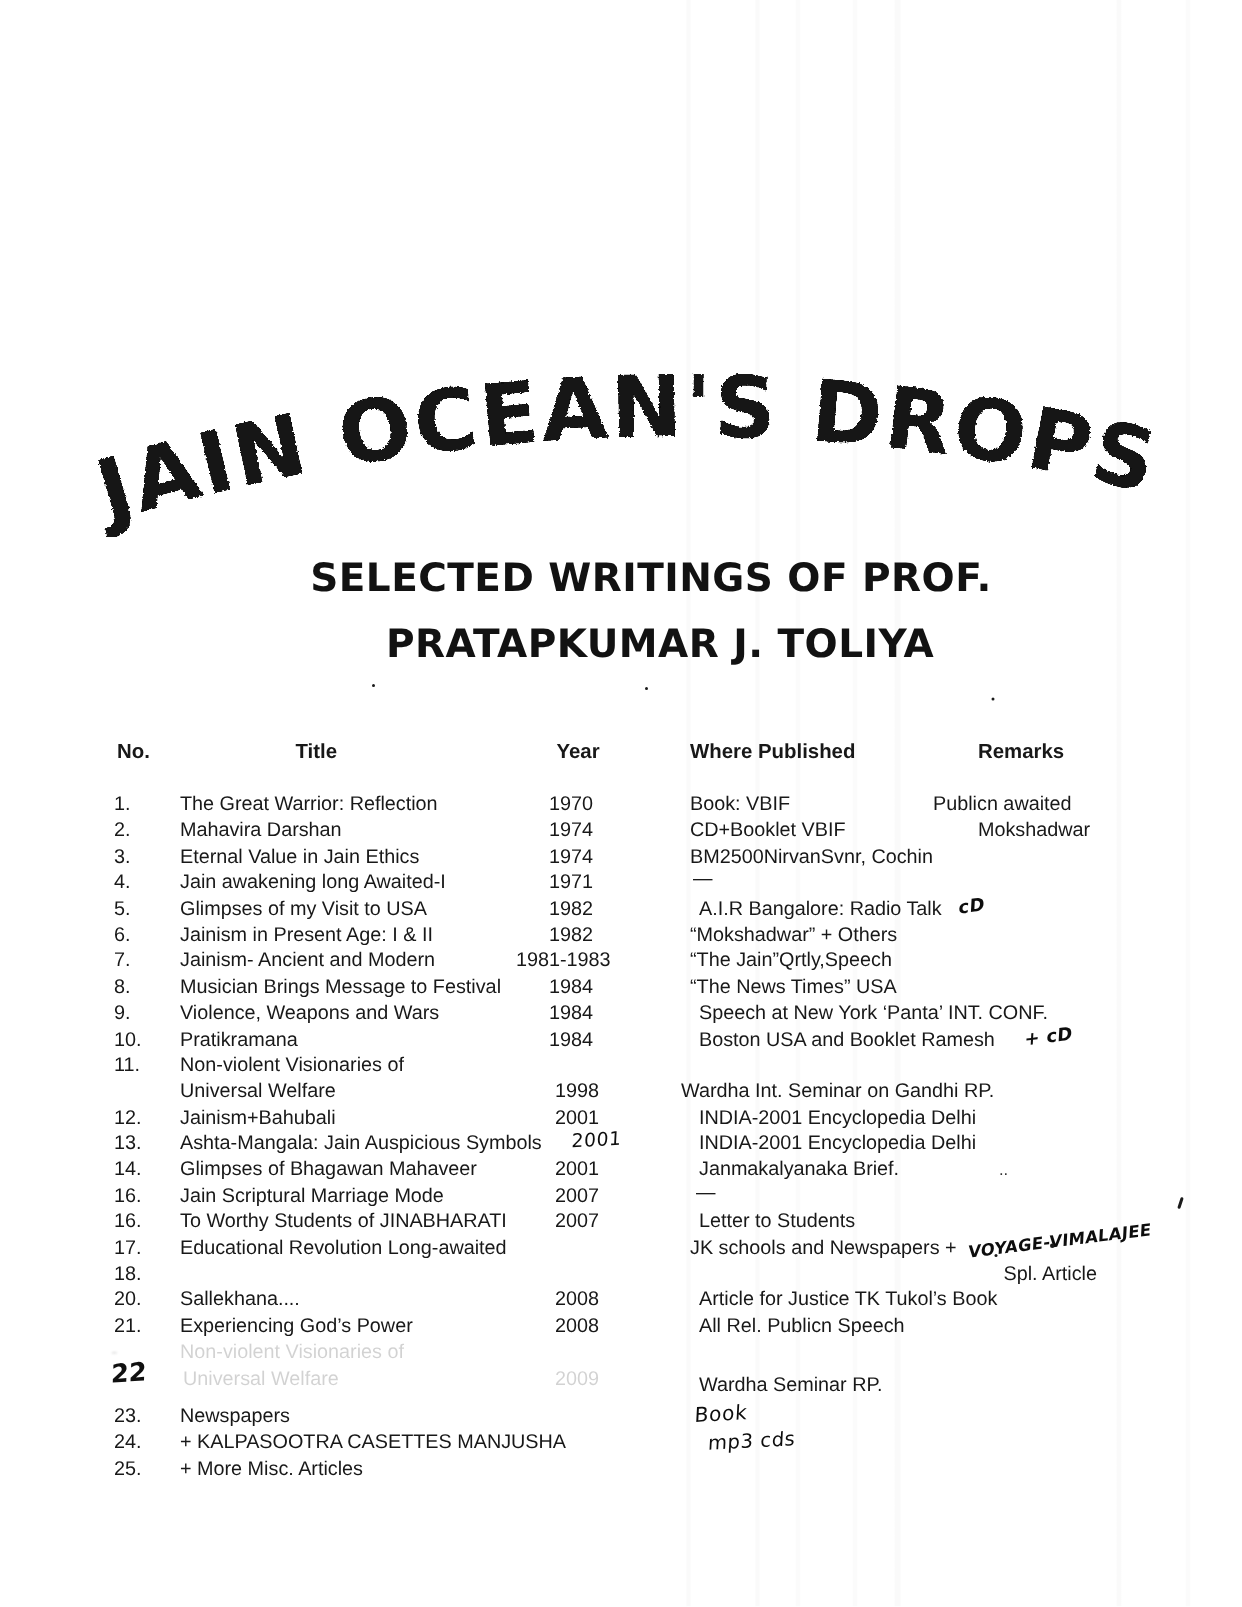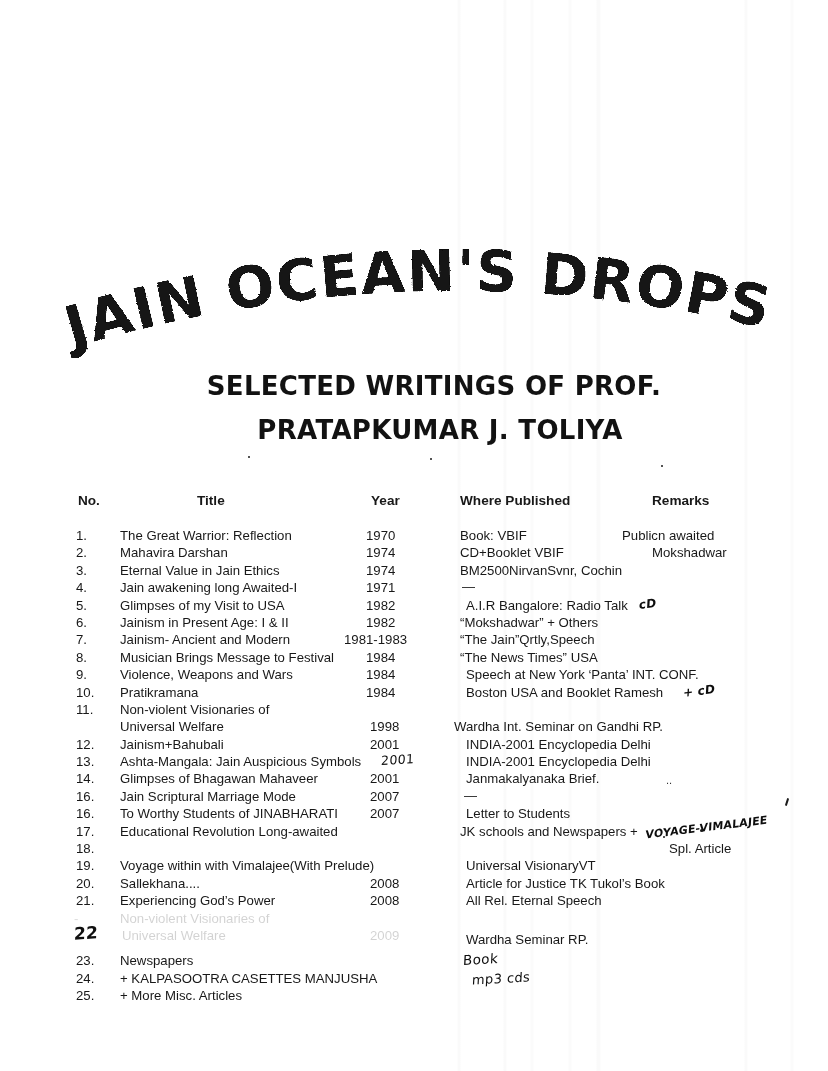--- a/index.html
+++ b/index.html
@@ -337,38 +337,33 @@
     <span class="cell" style="left:645px; top:-5px">
       <span class="hand-up" style="font-size:11px">VOYAGE-VIMALAJEE</span>
     </span>
   </div>
 
   <div class="row">
     <span class="cell c-no">18.</span>
     <span class="cell" style="left:669px">Spl. Article</span>
   </div>
 
-  <div class="row">
-    <span class="cell c-no">19.</span>
-    <span class="cell c-title">Voyage within with Vimalajee(With Prelude)</span>
-    <span class="cell c-pub p3">Universal VisionaryVT</span>
-  </div>
 
   <div class="row">
     <span class="cell c-no">20.</span>
     <span class="cell c-title">Sallekhana....</span>
     <span class="cell c-year in">2008</span>
     <span class="cell c-pub p3">Article for Justice TK Tukol’s Book</span>
   </div>
 
   <div class="row">
     <span class="cell c-no">21.</span>
     <span class="cell c-title">Experiencing God’s Power</span>
     <span class="cell c-year in">2008</span>
-    <span class="cell c-pub p3">All Rel. Eternal Speech</span>
+    <span class="cell c-pub p3">All Rel. Publicn Speech</span>
   </div>
 
   <div class="row">
     <span class="cell c-no ghost-2" style="left:74px">-</span>
     <span class="cell c-title ghost">Non-violent Visionaries of</span>
   </div>
   <div class="row">
     <span class="hand-num" style="left:74px; top:-4px">22</span>
     <span class="cell c-title ghost" style="left:122px">Universal Welfare</span>
     <span class="cell c-year in ghost">2009</span>

